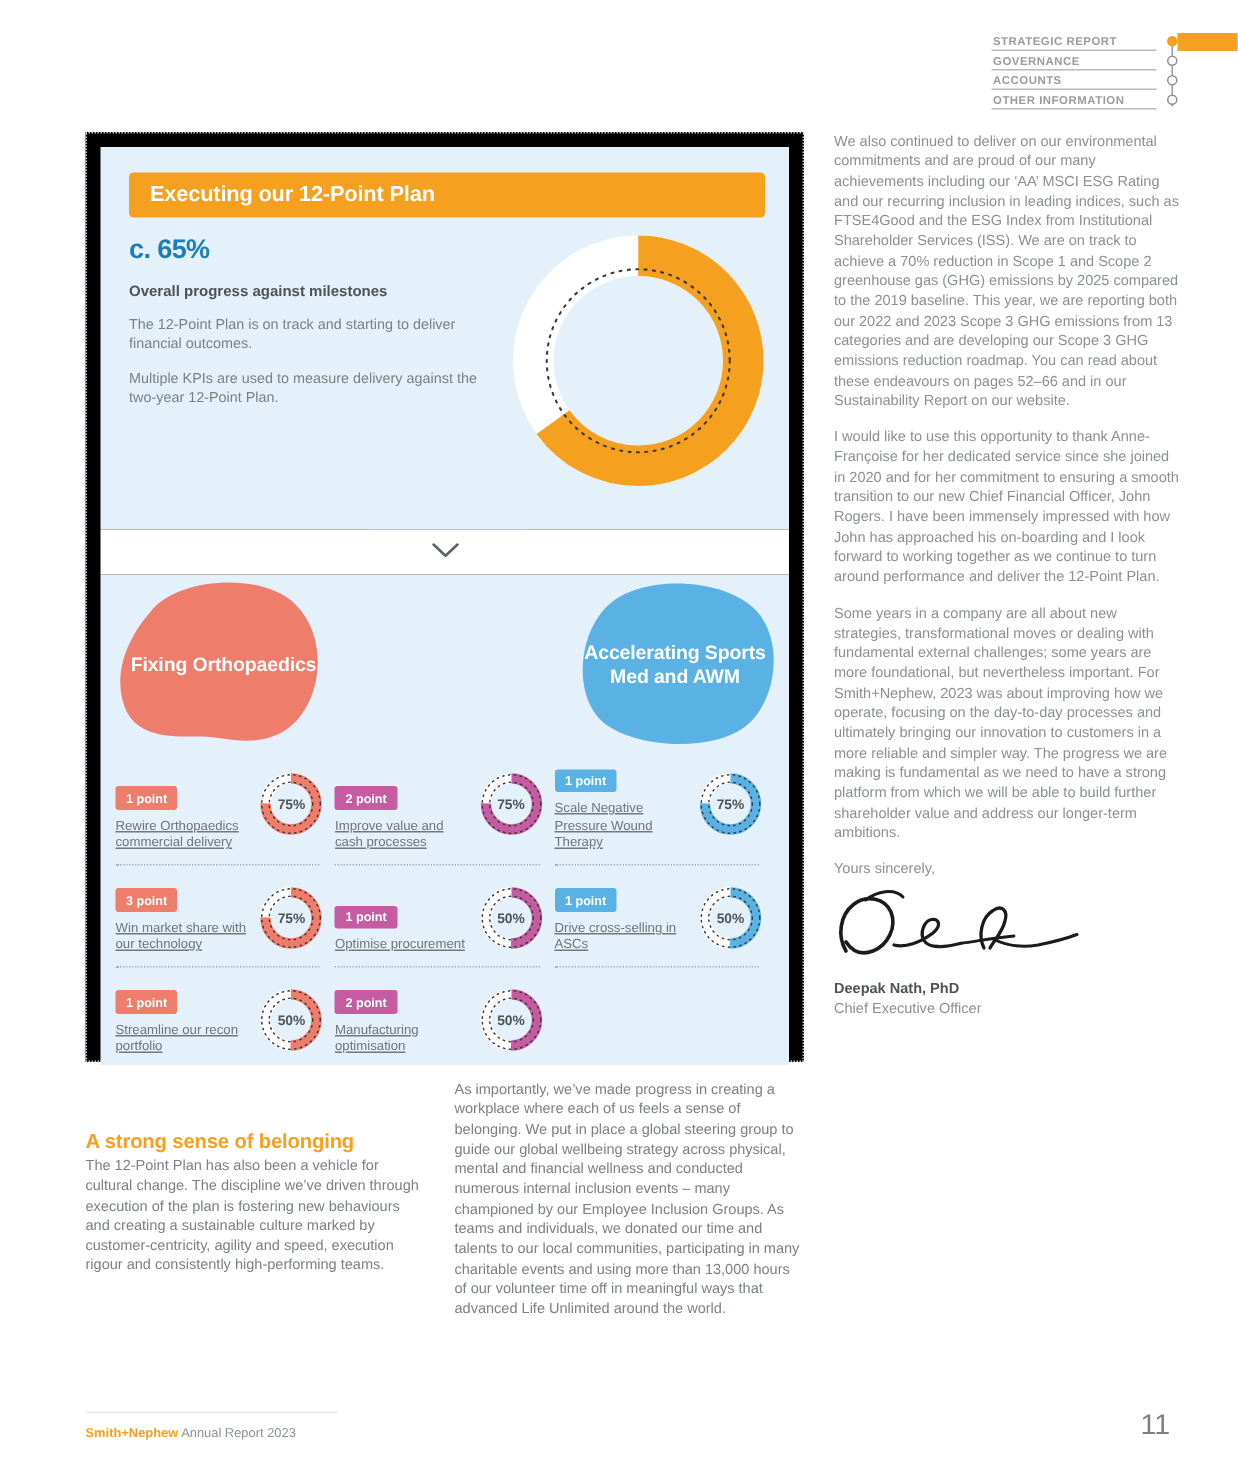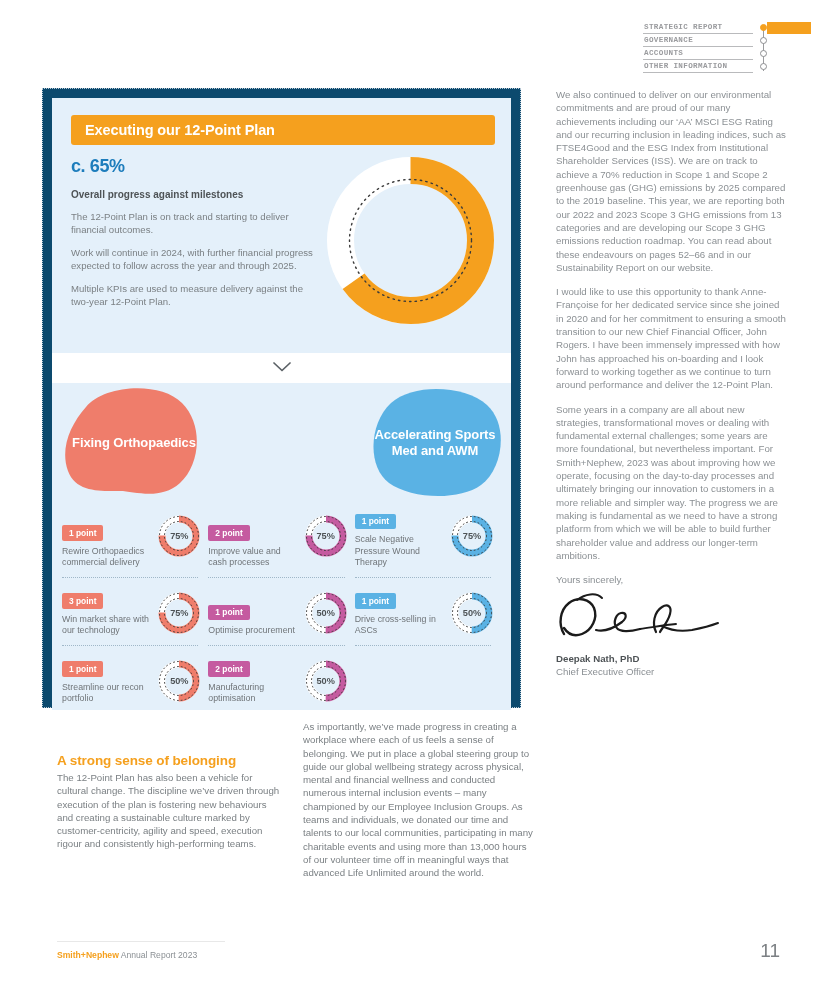--- a/index.html
+++ b/index.html
@@ -6,21 +6,21 @@
   html, body { background:#ffffff; }
   body {
     width: 825px; height: 983px;
     font-family: "Liberation Sans", sans-serif;
     color: #76777a;
     position: relative;
     overflow: hidden;
   }
 
   
-  .topnav { position:absolute; top:22px; right:32px; width:150px;font-family:Liberation Mono, monospace; }
+  .topnav { position:absolute; top:22px; right:14px; width:150px; }
   .topnav-rows { width:110px; }
   .nav-row { position:relative; height:13px; }
   .nav-label {
     font-size:7.6px; letter-spacing:0.35px; font-weight:700;
     color:#9a9b9e; text-transform:uppercase; line-height:11px;
     padding-left:1px;
   }
   .nav-rule { height:1px; background:#b9babc; width:100%; }
   .nav-bar-col {
     position:absolute; top:0; right:-0px; width:36px; height:52px;
@@ -35,24 +35,25 @@
   .nav-dot.filled { background:#F5A01E; border-color:#F5A01E; }
   .nav-tab {
     position:absolute; left:10px; top:0; right:-18px; height:12px; background:#F5A01E;
   }
 
   
   .page { position:absolute; left:0; top:88px; width:825px; }
 
   
   .panel {
-    position:absolute; left:42px; top:0; width:479px; height:620px;
+    position:absolute; left:57px; top:0; width:479px; height:620px;
     border:1px dotted #b9c9d6;
     padding:9px;
-    background:#0c4a6e;
+    background:#000000;
+    text-decoration:underline;
   }
 
   .panel-top {
     position:relative;
     background:#e4f0fa;
     height:255px;
   }
   .panel-top .notch {
     position:absolute; bottom:-26px; left:0; width:100%; height:26px;
     background:#e4f0fa;
@@ -212,21 +213,20 @@
     <div class="panel-top">
       <div class="banner">
         <span class="banner-title">Executing our 12-Point Plan</span>
       </div>
 
       <div class="big-pct">c. 65%</div>
       <div class="sub-pct">Overall progress against milestones</div>
 
       <div class="panel-paras">
         <p>The 12-Point Plan is on track and starting to deliver financial outcomes.</p>
-        <p>Work will continue in 2024, with further financial progress expected to follow across the year and through 2025.</p>
         <p>Multiple KPIs are used to measure delivery against the two-year 12-Point Plan.</p>
       </div>
 
       <div class="donut-wrap">
         <svg width="183" height="183" viewBox="0 0 183 183">
           <circle cx="91.5" cy="91.5" r="70" fill="none" stroke="#ffffff" stroke-width="27"></circle>
           <circle id="donut-value" cx="91.5" cy="91.5" r="70" fill="none" stroke="#F5A01E" stroke-width="27" stroke-dasharray="285.9 439.8" transform="rotate(-90 91.5 91.5)"></circle>
           <circle cx="91.5" cy="91.5" r="61" fill="none" stroke="#3a3a3a" stroke-width="1.4" stroke-dasharray="1.4 4.2" stroke-linecap="round"></circle>
         </svg>
       </div>

